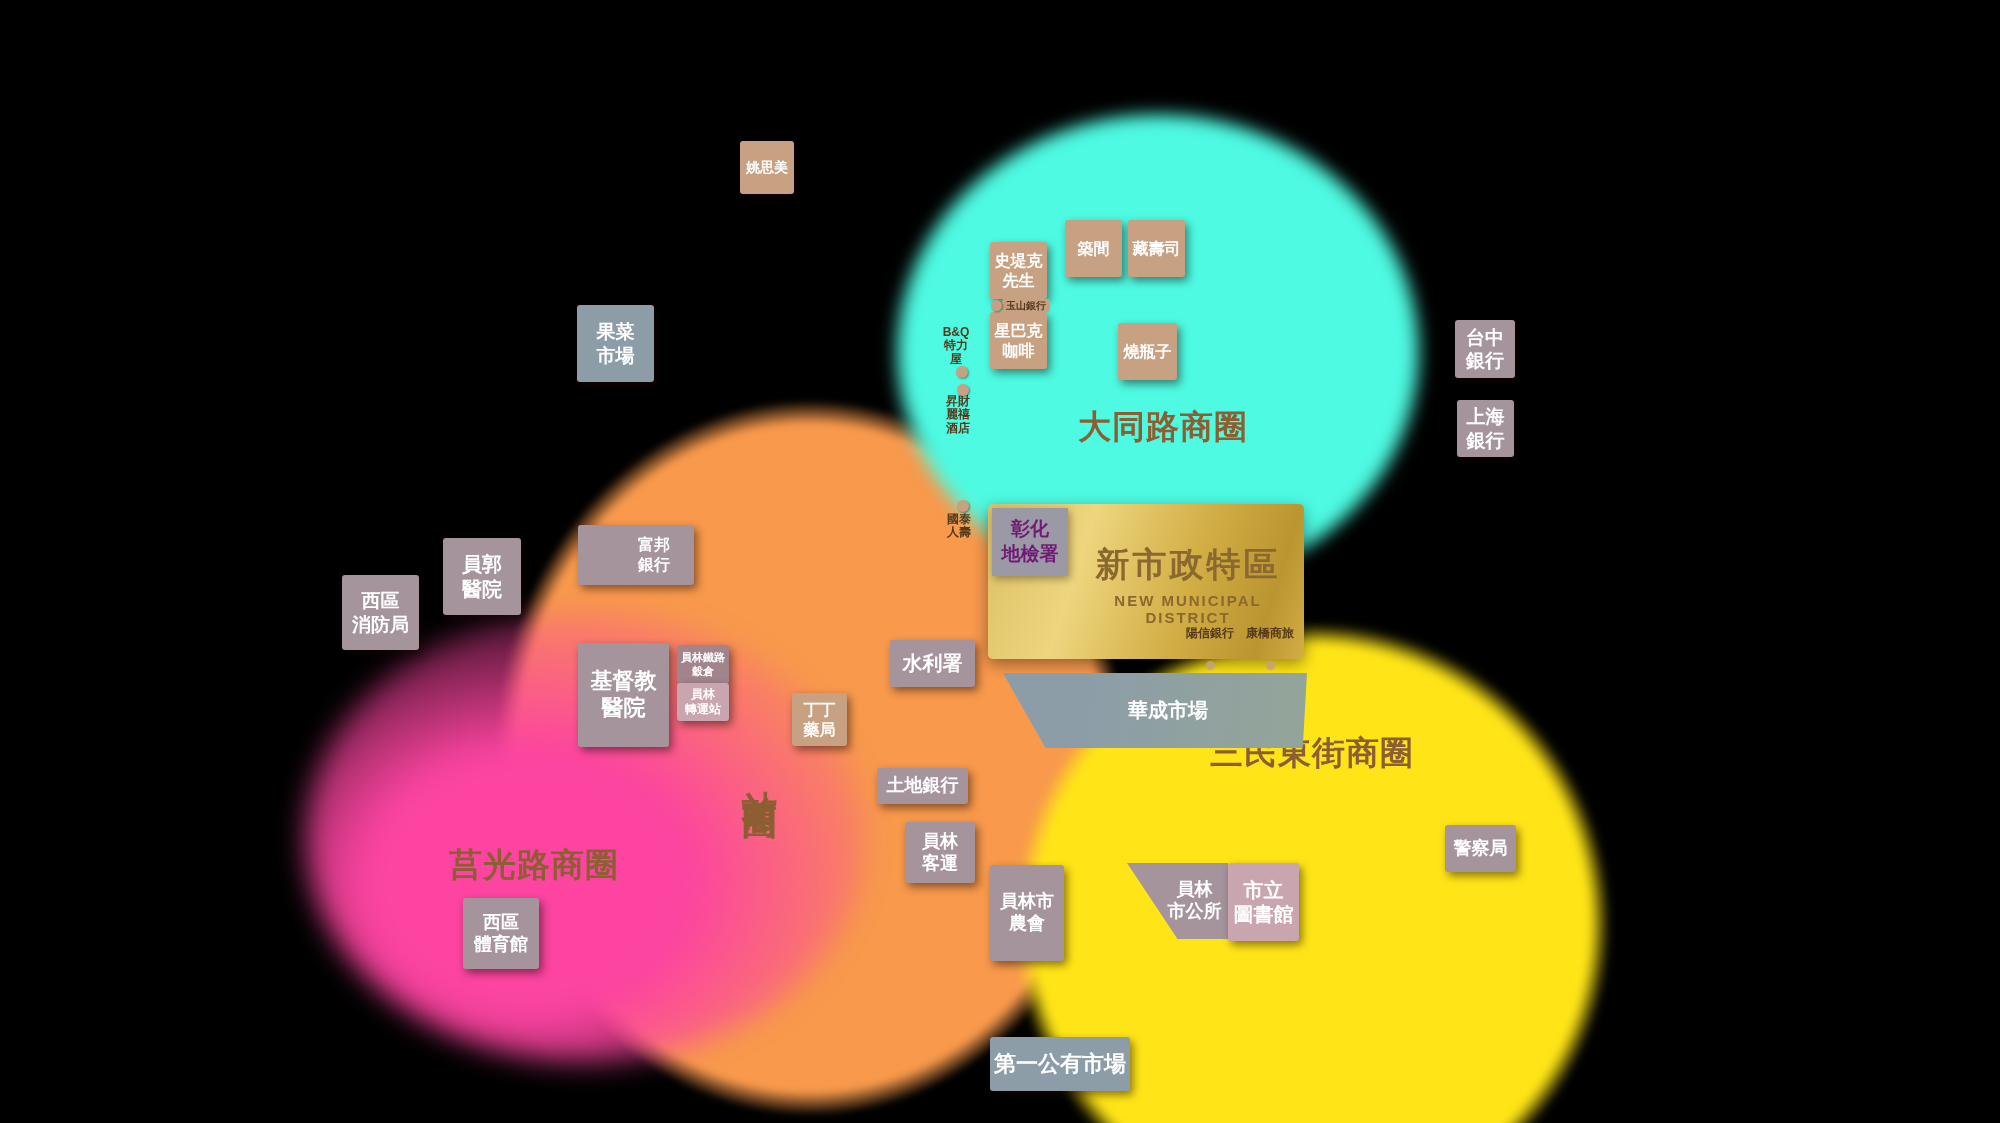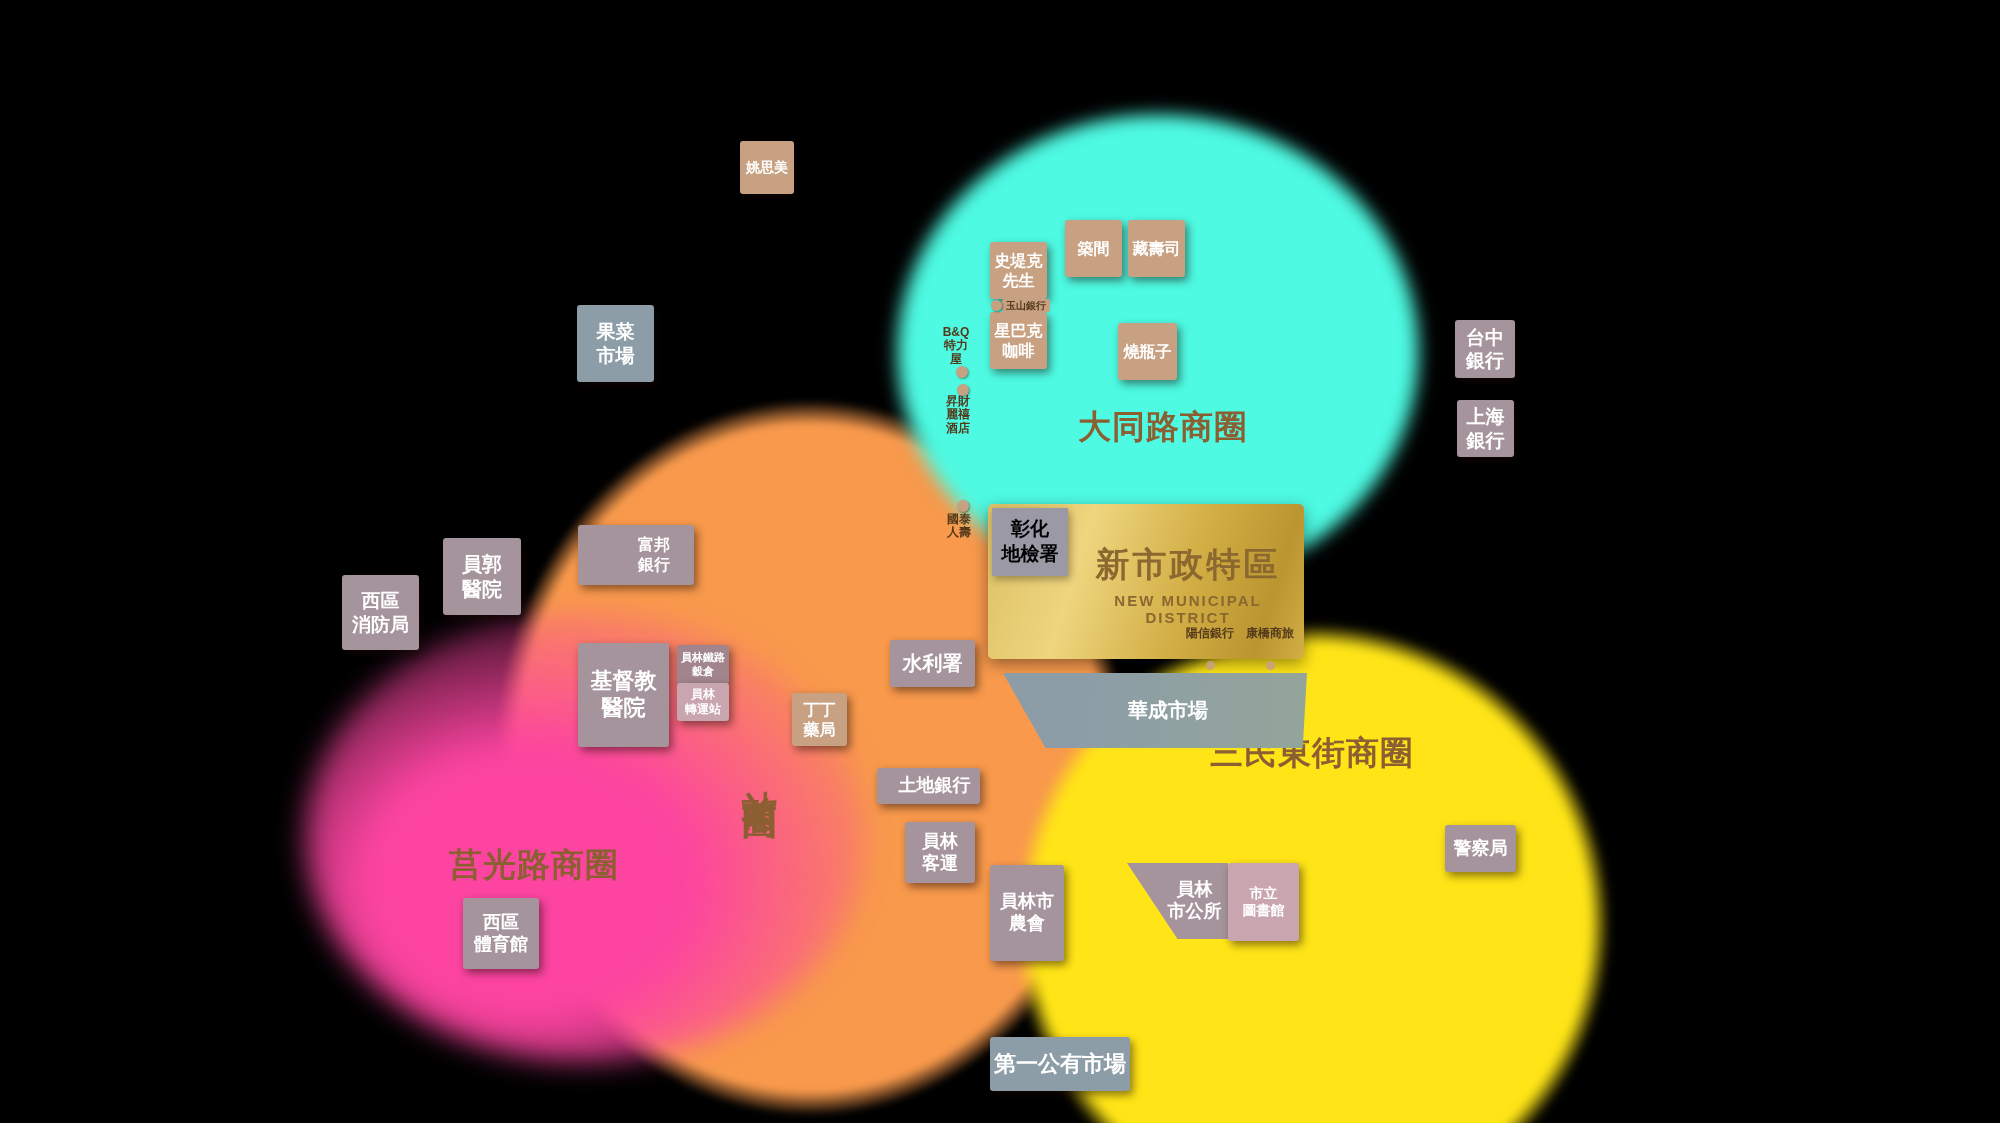--- a/index.html
+++ b/index.html
@@ -34,21 +34,21 @@
   .ann{position:absolute;color:var(--small_brown);font-weight:bold;text-align:center;
        white-space:pre-line;line-height:1.12;}
   .dot{position:absolute;border-radius:50%;background:var(--tan);
        box-shadow:1px 1px 2px rgba(0,0,0,.4);}
 
   .zone{position:absolute;left:988px;top:504px;width:316px;height:155px;border-radius:5px;
         background:linear-gradient(108deg,var(--gold2) 0%,var(--gold1) 30%,var(--gold3) 62%,var(--gold4) 86%,var(--gold3) 100%);
         box-shadow:0 5px 16px rgba(0,0,0,.4);}
   .zone-office{position:absolute;left:4px;top:4px;width:76px;height:68px;background:var(--greybox);
         display:flex;align-items:center;justify-content:center;text-align:center;white-space:pre-line;
-        color:#000000;font-weight:bold;font-size:19px;line-height:1.3;box-shadow:2px 3px 8px rgba(0,0,0,.35);}
+        color:#701a75;font-weight:bold;font-size:19px;line-height:1.3;box-shadow:2px 3px 8px rgba(0,0,0,.35);}
   .zone-title{position:absolute;left:90px;right:6px;top:38px;text-align:center;
         font-size:34px;font-weight:bold;color:var(--gold_text);letter-spacing:3px;}
   .zone-subtitle{position:absolute;left:90px;right:6px;top:88px;text-align:center;
         font-size:15px;font-weight:bold;color:var(--gold_text);letter-spacing:2px;}
   .zone-tenants{position:absolute;right:10px;top:121px;display:flex;gap:12px;}
   .tenant{display:flex;flex-direction:column;align-items:center;gap:19px;
         font-size:12px;font-weight:bold;color:var(--small_brown);}
   .tdot{width:9px;height:9px;border-radius:50%;background:var(--tan);opacity:.85;}
 </style>
 </head>
@@ -111,28 +111,28 @@
 銀行</div>
       <div class="place t-mauve" style="left: 342px; top: 575px; width: 77px; height: 75px; font-size: 19px;">西區
 消防局</div>
       <div class="place t-mauve" style="left: 578px; top: 643px; width: 91px; height: 104px; font-size: 22px;">基督教
 醫院</div>
       <div class="place t-darkpink" style="left: 677px; top: 645px; width: 52px; height: 39px; font-size: 11px;">員林鐵路
 穀倉</div>
       <div class="place t-pinkbox" style="left: 677px; top: 683px; width: 52px; height: 38px; font-size: 12px;">員林
 轉運站</div>
       <div class="place t-mauve" style="left: 890px; top: 640px; width: 85px; height: 47px; font-size: 20px;">水利署</div>
-      <div class="place t-mauve" style="left: 877px; top: 768px; width: 91px; height: 36px; font-size: 18px; padding-left: 12px;">土地銀行</div>
+      <div class="place t-mauve" style="left: 877px; top: 768px; width: 91px; height: 36px; font-size: 18px;">土地銀行</div>
       <div class="place t-mauve" style="left: 905px; top: 822px; width: 70px; height: 61px; font-size: 18px;">員林
 客運</div>
       <div class="place t-mauve" style="left: 990px; top: 865px; width: 74px; height: 96px; font-size: 18px;">員林市
 農會</div>
       <div class="place t-mauve pent" style="left: 1127px; top: 863px; width: 101px; height: 76px; font-size: 18px;">員林
 市公所</div>
-      <div class="place t-pinkbox" style="left: 1228px; top: 863px; width: 71px; height: 78px; font-size: 14px;">市立
+      <div class="place t-pinkbox" style="left: 1228px; top: 863px; width: 71px; height: 78px; font-size: 20px;">市立
 圖書館</div>
       <div class="place t-mauve" style="left: 1445px; top: 825px; width: 71px; height: 47px; font-size: 18px;">警察局</div>
       <div class="place t-mauve" style="left: 463px; top: 898px; width: 76px; height: 71px; font-size: 18px;">西區
 體育館</div>
       <div class="place t-greyblue trap" style="left: 1003px; top: 673px; width: 304px; height: 75px; font-size: 20px;">華成市場</div>
       <div class="place t-greyblue" style="left: 990px; top: 1037px; width: 140px; height: 54px; font-size: 22px;">第一公有市場</div>
     </div>
   <div id="extras" class="layer">
       <div class="ann" style="left: 935px; top: 326px; width: 42px; font-size: 12px;">B&amp;Q
 特力

